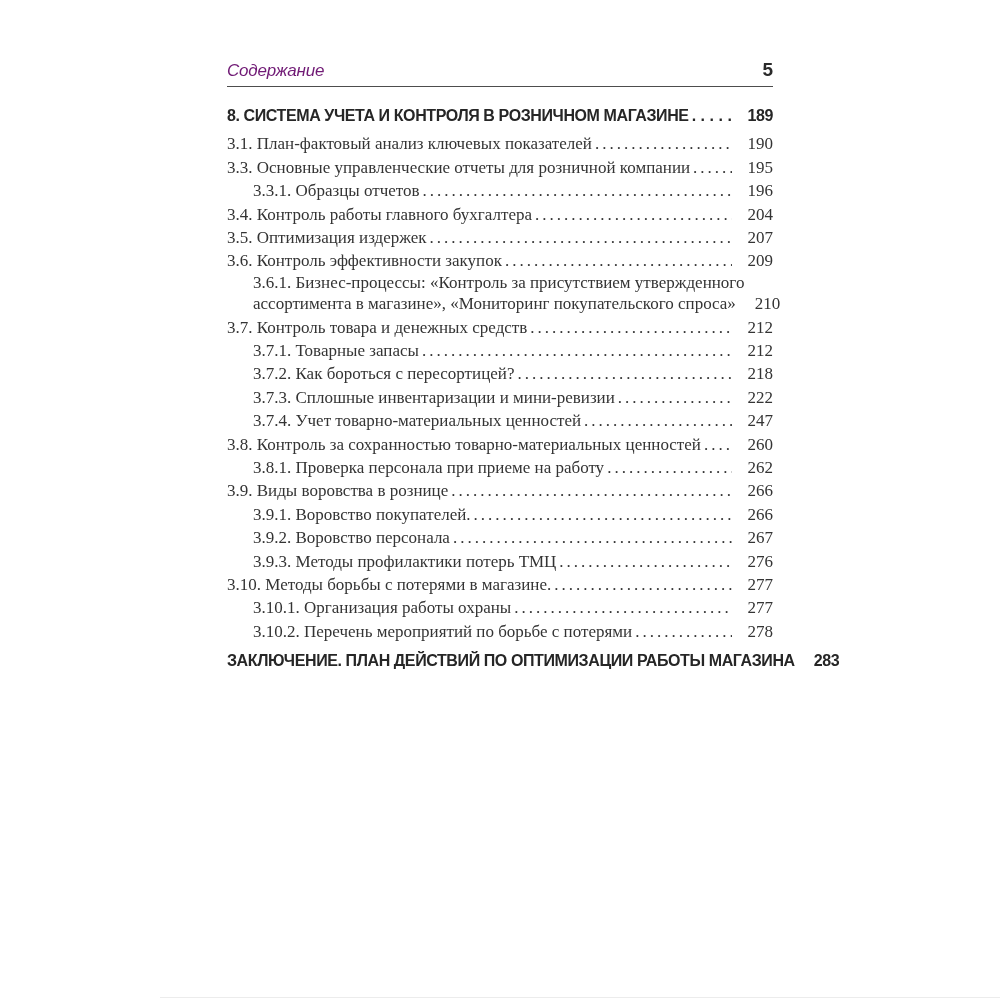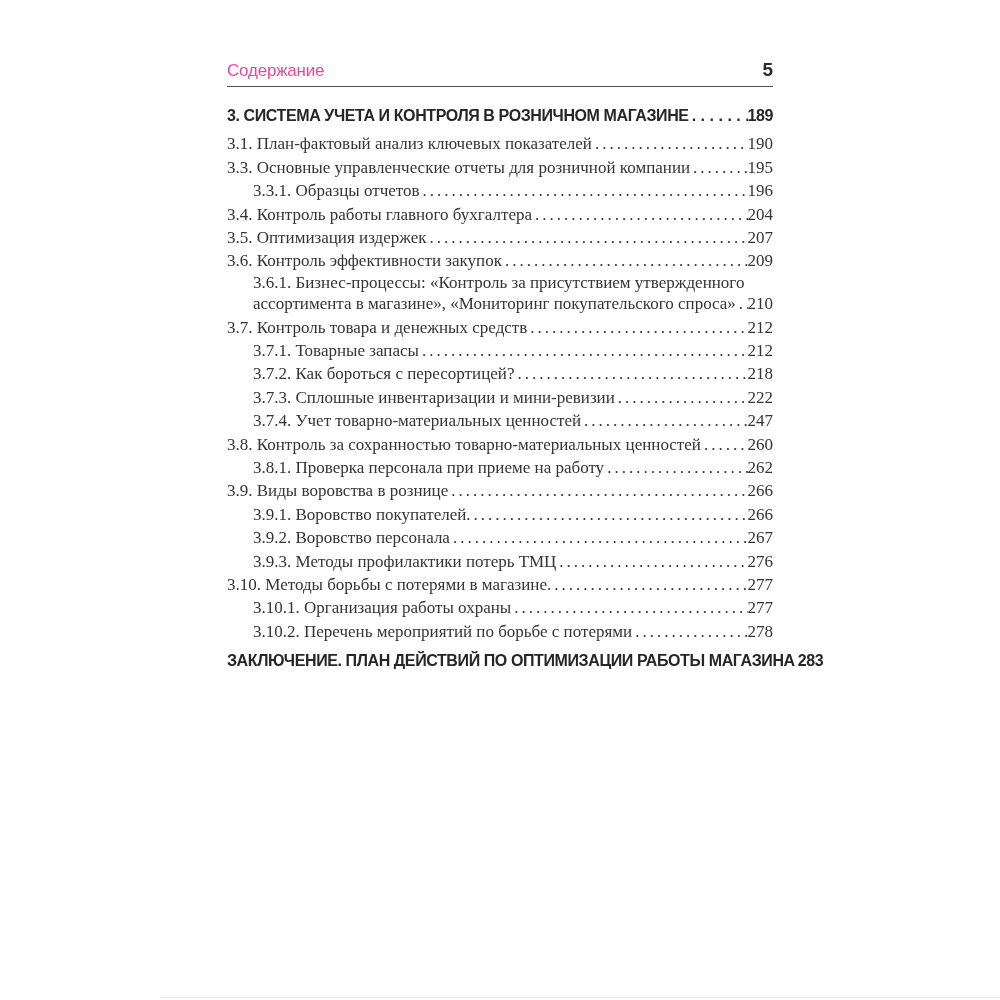--- a/index.html
+++ b/index.html
@@ -19,21 +19,22 @@
     display: flex;
     justify-content: space-between;
     align-items: baseline;
     padding-top: 59px;
     line-height: 22px;
   }
   .running-title {
     font-family: "Liberation Sans", sans-serif;
     font-size: 17px;
     letter-spacing: -0.2px;
-    color: #ec4899;
+    color: #701a75;
+    font-style: italic;
   }
   .pagenum {
     font-family: "Liberation Sans", sans-serif;
     font-weight: 700;
     font-size: 19px;
     color: #2a2a2a;
   }
   .rule {
     margin-top: 4px;
     border-bottom: 1.5px solid var(--rule, #4d4d4d);
@@ -64,41 +65,41 @@
     overflow: hidden;
     white-space: nowrap;
     padding-left: 3px;
   }
   .leader::after {
     content: "........................................................................................................................";
     letter-spacing: 3px;
   }
   .row.chapter .leader::after,
   .row.conclusion .leader::after { letter-spacing: 4.5px; }
-  .num { white-space: nowrap; margin-left: 0; }
+  .num { white-space: nowrap; margin-left: 16px; }
   .bottom-edge {
     position: absolute;
     left: 160px; right: 0; bottom: 2px;
     height: 1px;
     background: #ececec;
   }
 </style>
 </head>
 <body style="--bg: #ffffff; --text: #343434; --bold-text: #262626; --rule: #4d4d4d;">
 
 <div class="sheet">
   <div class="content">
     <div class="running-header">
       <span class="running-title">Содержание</span>
       <span class="pagenum">5</span>
     </div>
     <div class="rule"></div>
     <div class="toc">
         <div class="row chapter">
-          <span class="t">3. СИСТЕМА УЧЕТА И КОНТРОЛЯ В РОЗНИЧНОМ МАГАЗИНЕ</span>
+          <span class="t">8. СИСТЕМА УЧЕТА И КОНТРОЛЯ В РОЗНИЧНОМ МАГАЗИНЕ</span>
           <span class="leader"></span>
           <span class="num">189</span>
         </div>
         <div class="row">
           <span class="t">3.1. План-фактовый анализ ключевых показателей</span>
           <span class="leader"></span>
           <span class="num">190</span>
         </div>
         <div class="row">
           <span class="t">3.3. Основные управленческие отчеты для розничной компании</span>

